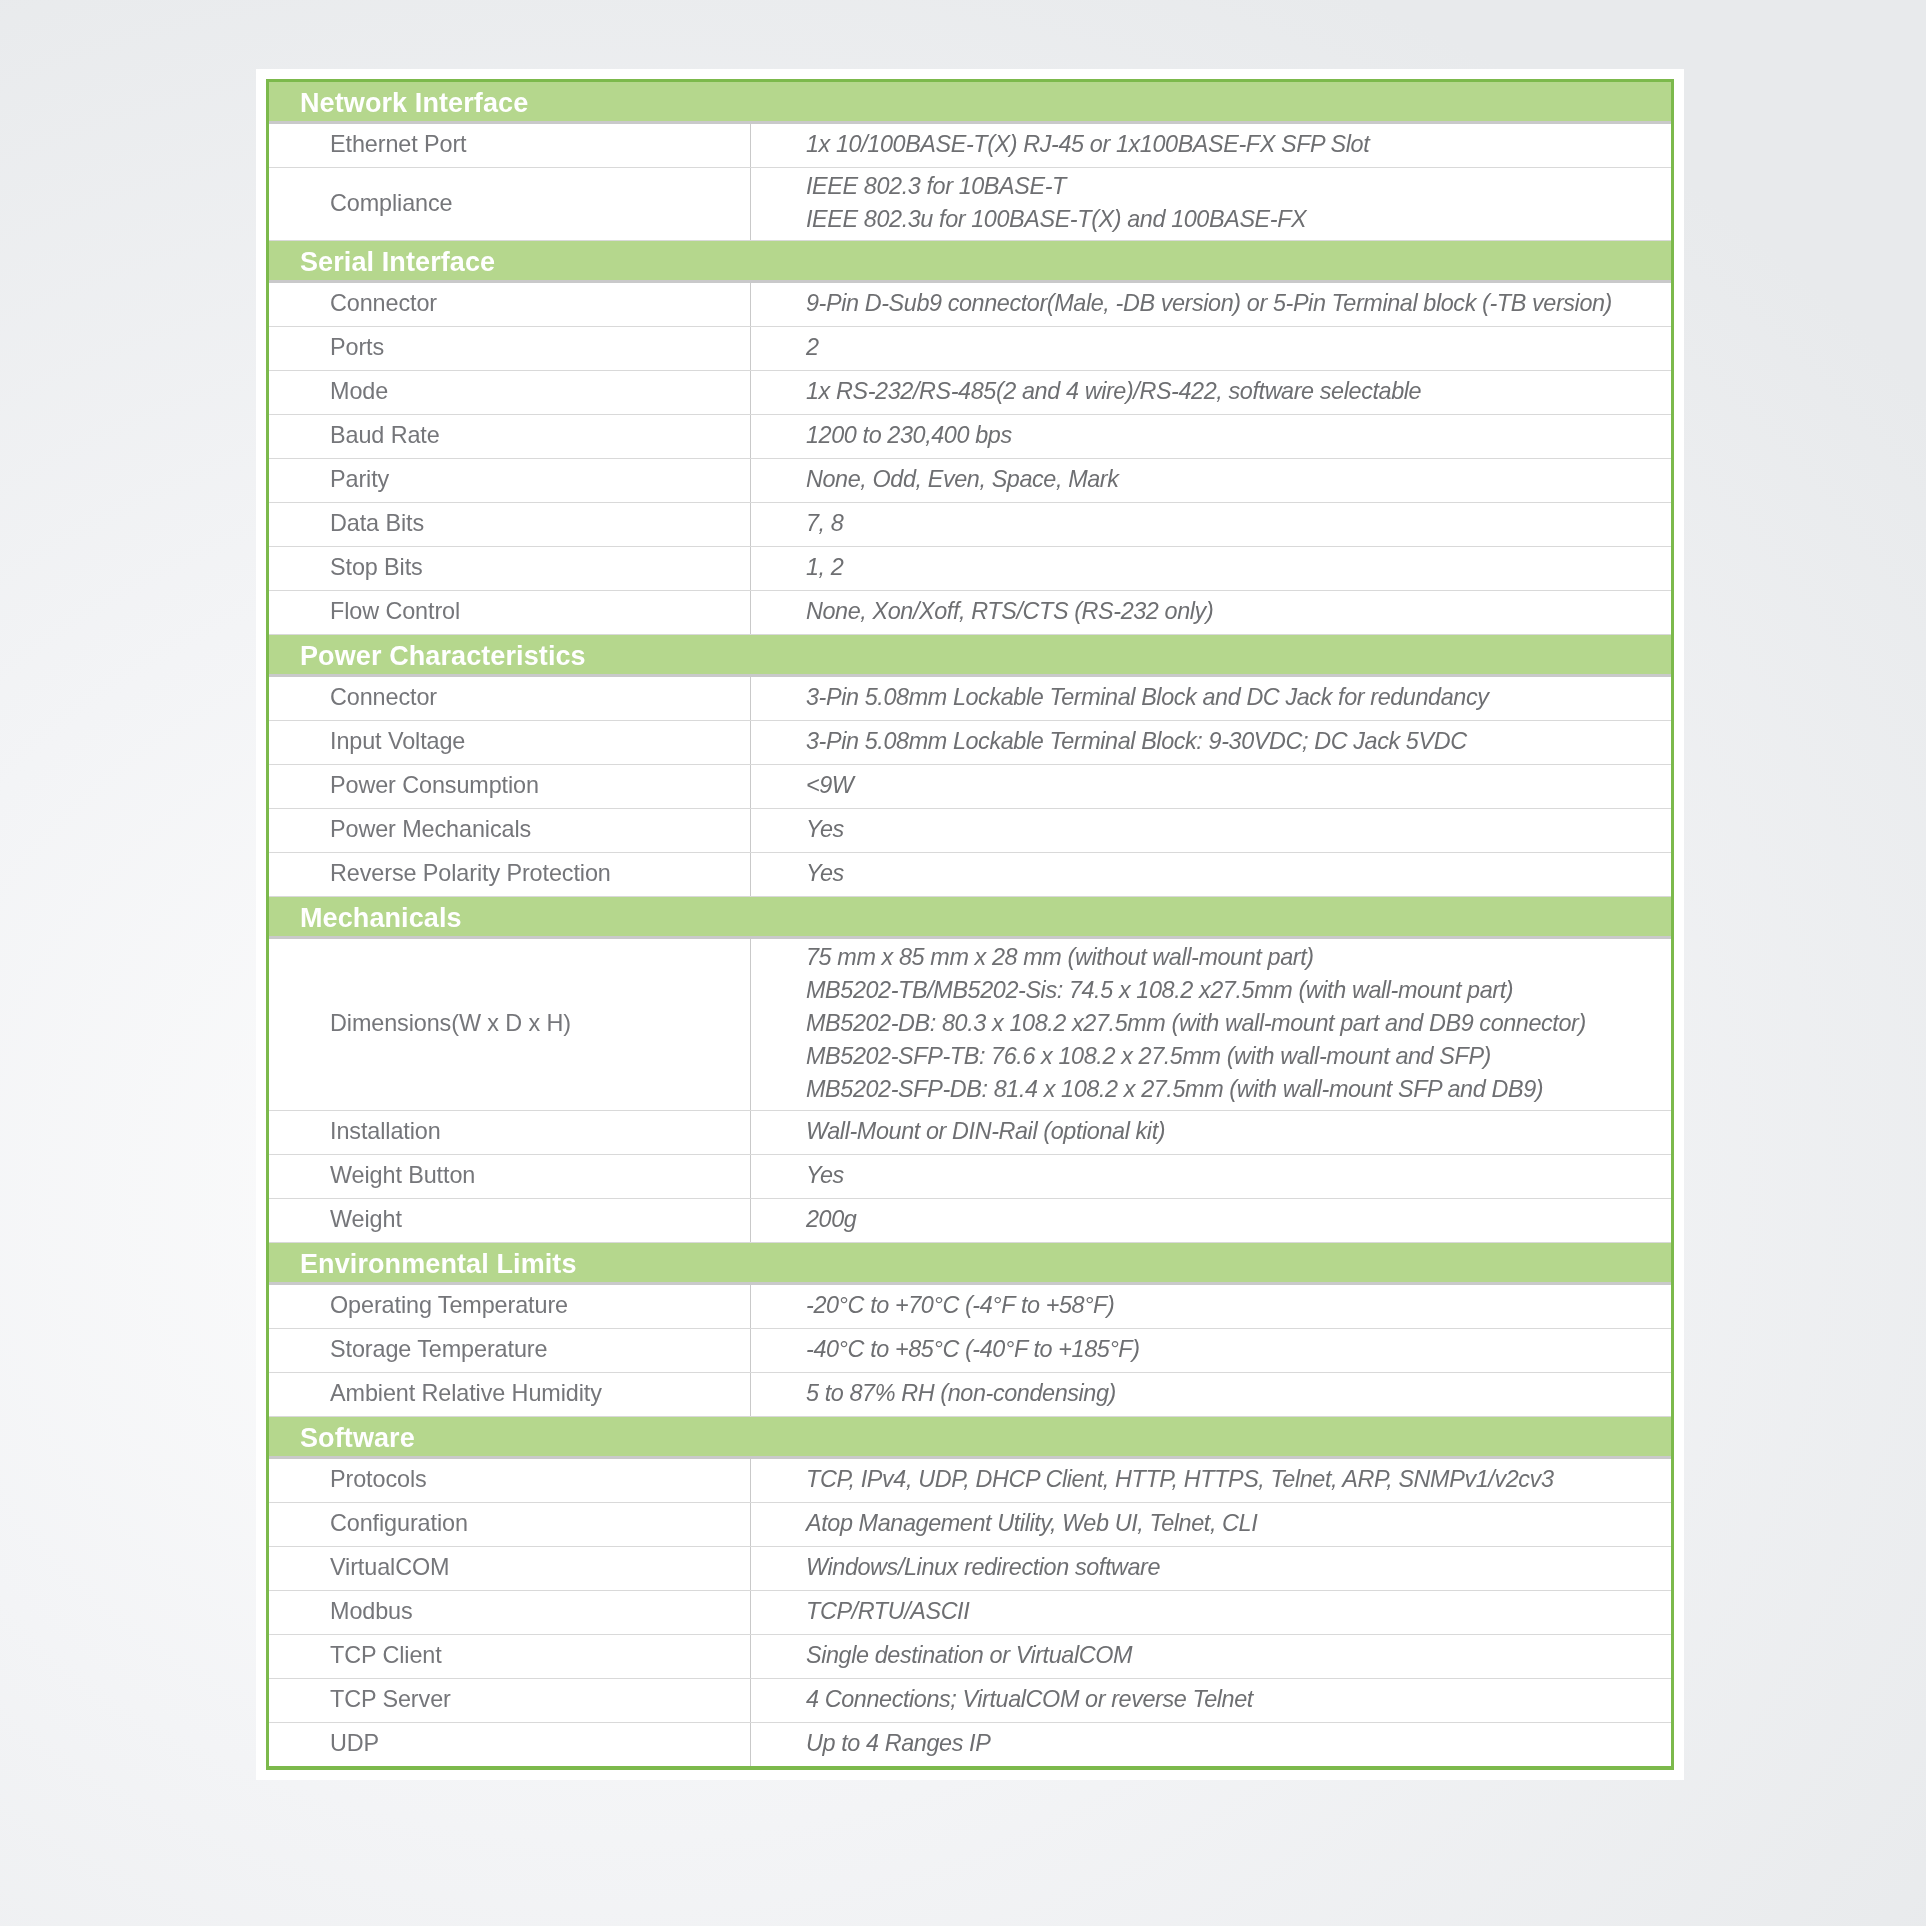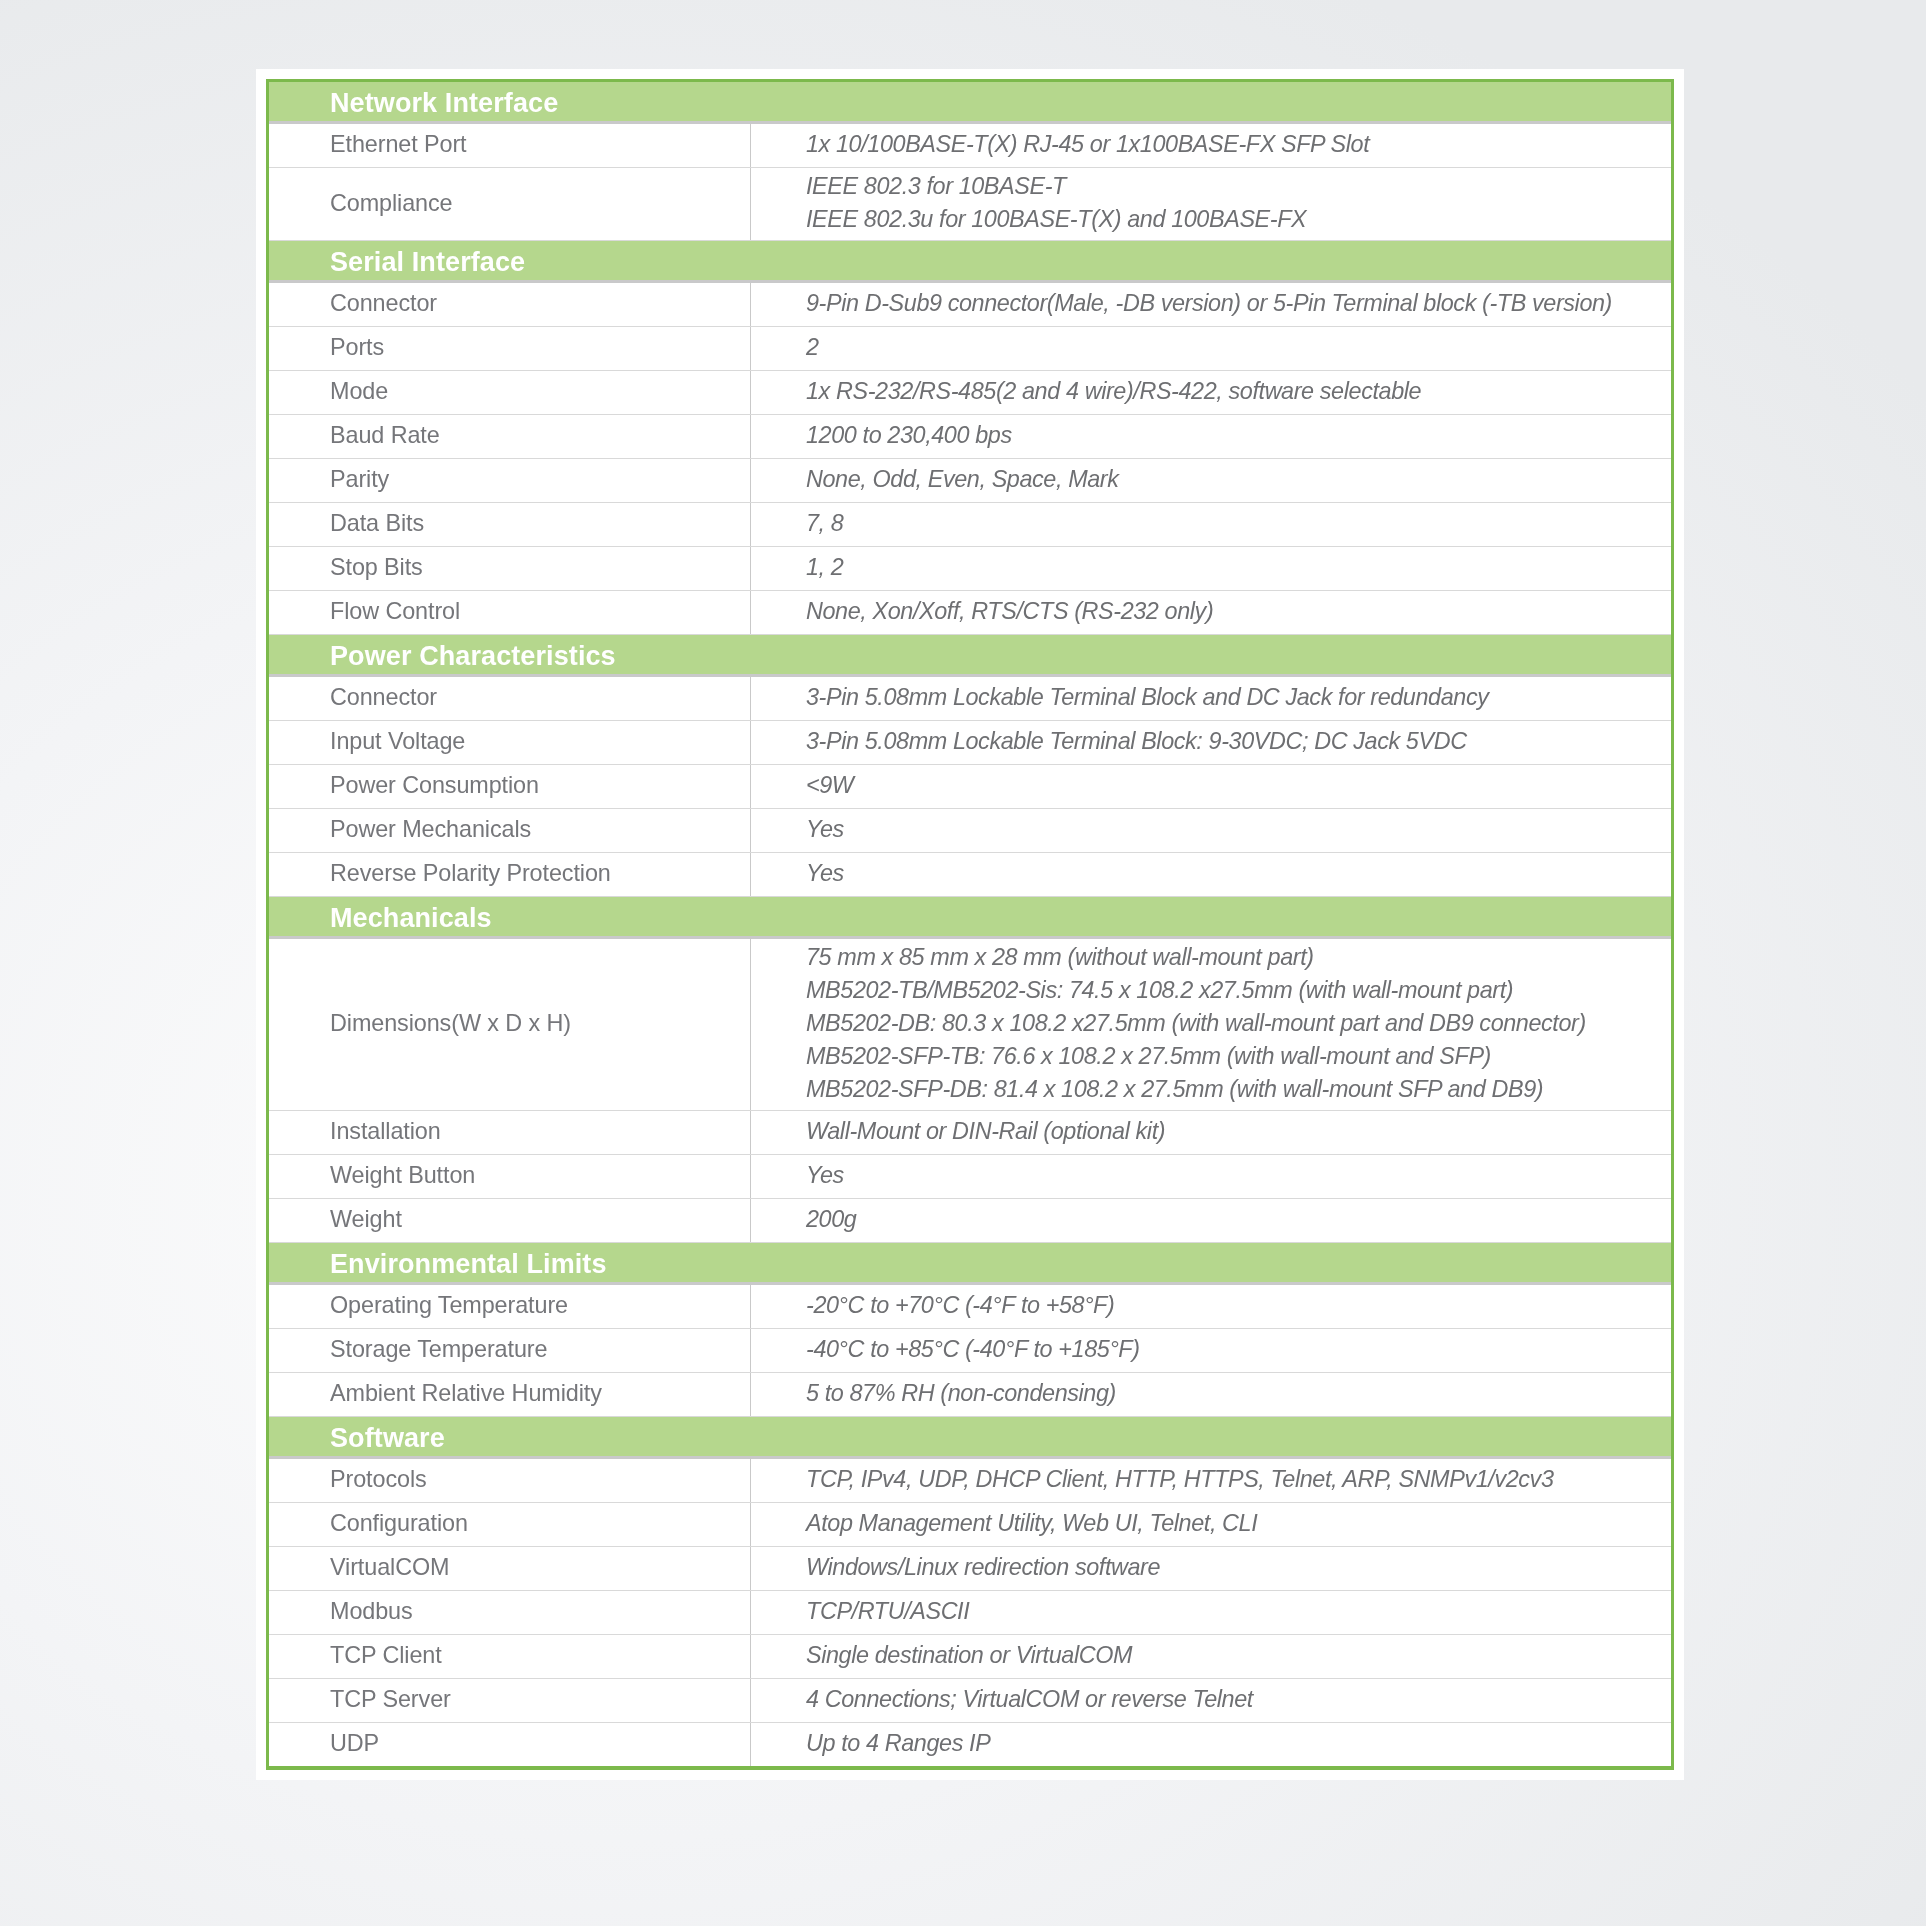--- a/index.html
+++ b/index.html
@@ -36,21 +36,21 @@
     width:100%;
   }
   .section-bar{
     height:42px;
     line-height:42px;
     background:var(--bar-green);
     border-bottom:3.5px solid var(--bar-shadow);
     color:var(--bar-title);
     font-size:27px;
     font-weight:bold;
-    padding-left:61px;
+    padding-left:31px;
     letter-spacing:0.1px;
     overflow:hidden;
   }
   .row{
     display:flex;
     align-items:stretch;
     border-bottom:1.4px solid var(--row-line);
     background:#ffffff;
     overflow:hidden;
   }

